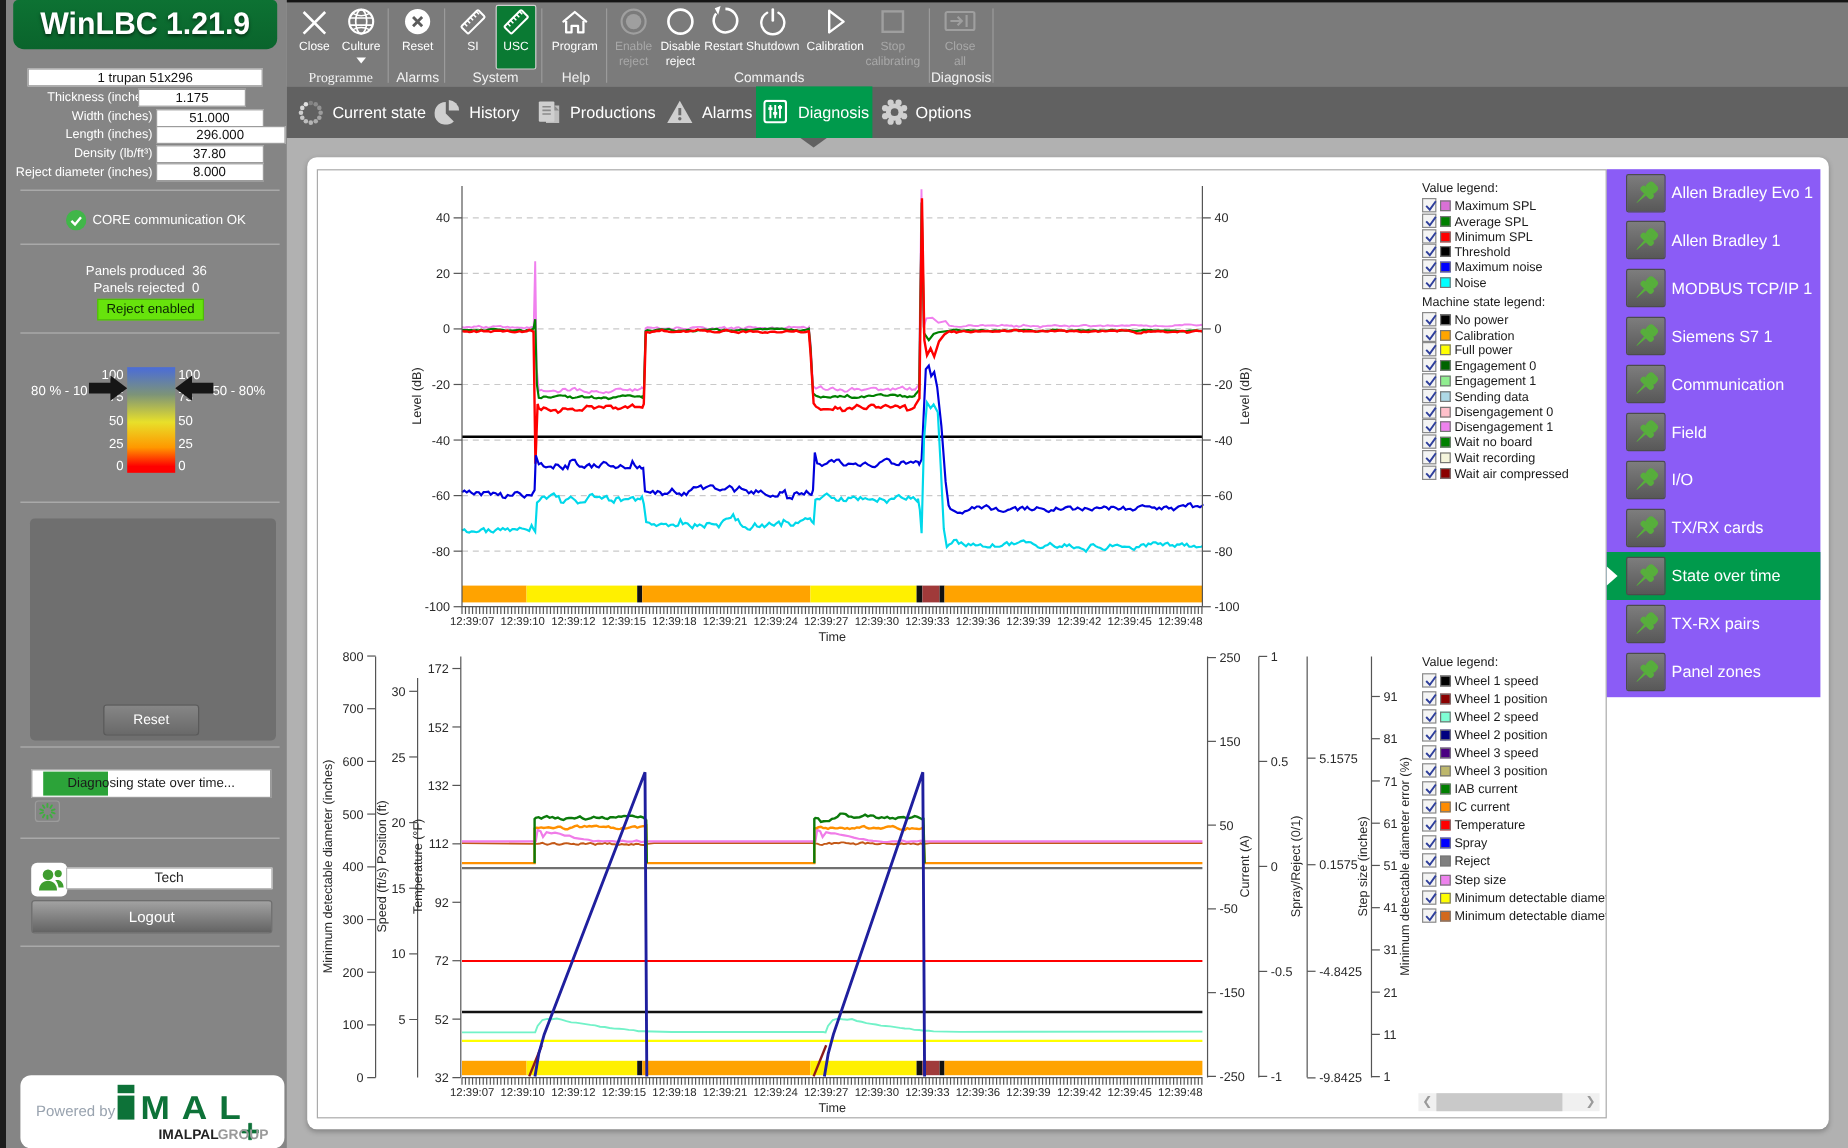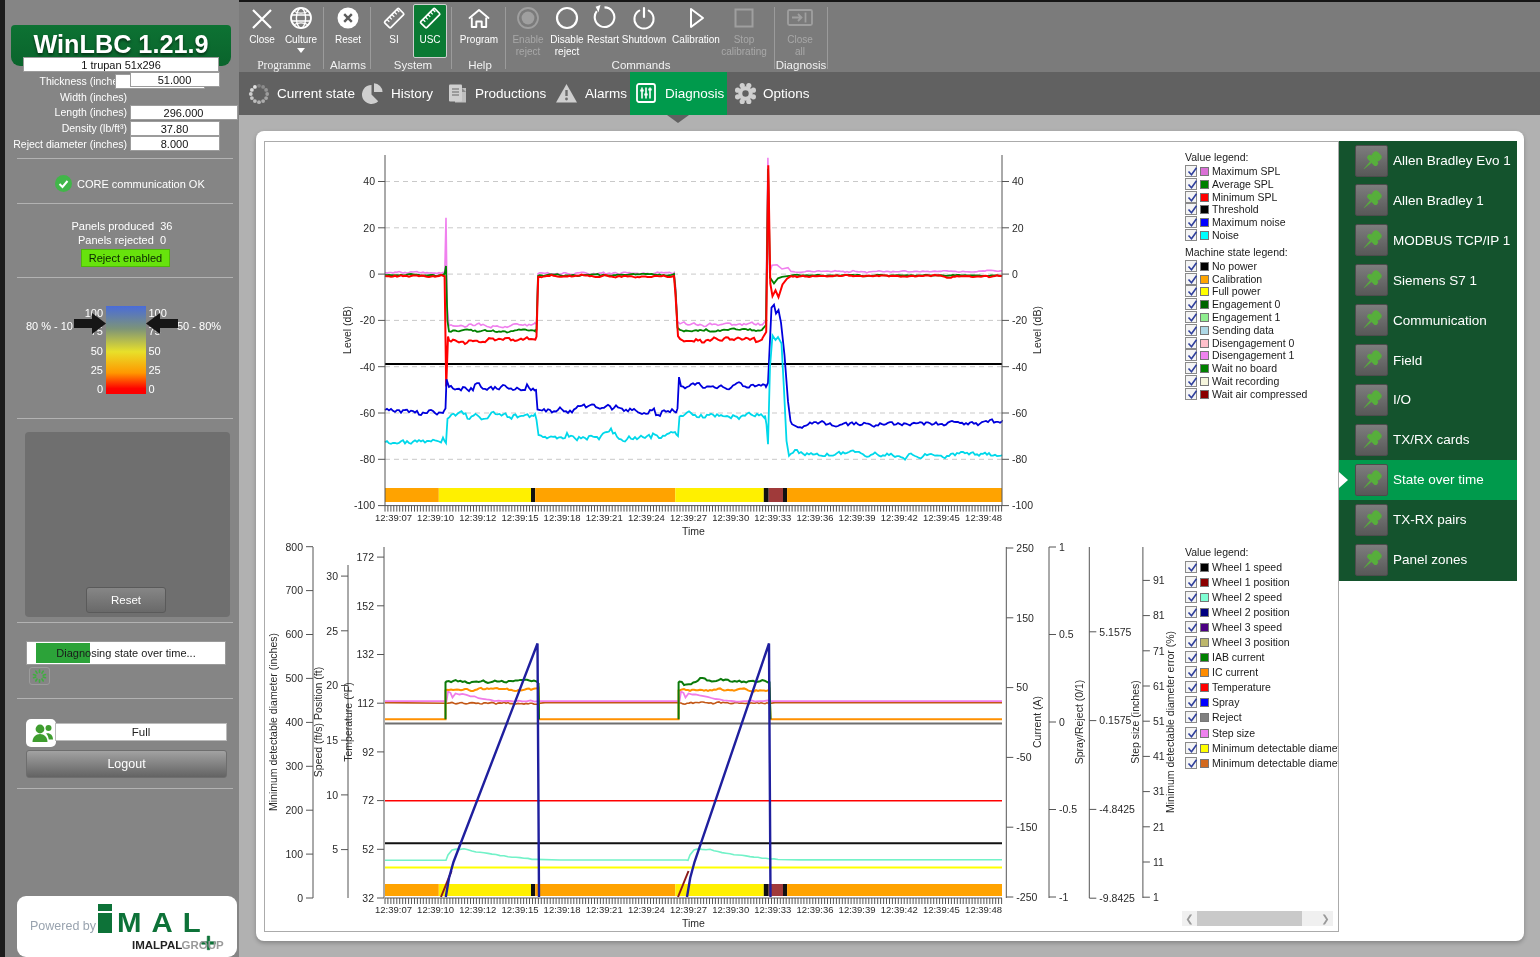--- a/index.html
+++ b/index.html
@@ -3,21 +3,21 @@
 <meta charset="utf-8">
 <style>
 * { margin:0; padding:0; box-sizing:border-box; }
 html,body { width:1540px; height:957px; overflow:hidden; font-family:"Liberation Sans", sans-serif; background:#b1b1b1; }
 .abs { position:absolute; }
 #root { position:relative; width:1540px; height:957px; }
 
 
 #blackstrip { left:0; top:0; width:5px; height:957px; background:#1c1c1c; }
 #sidebar { left:5px; top:0; width:234px; height:957px; background:#858585; }
-#greenhdr { left:6px; top:0; width:220px; height:41px; background:linear-gradient(#0d7233,#0a642c); border-radius:4px 4px 9px 9px;margin-top:25px; }
+#greenhdr { left:6px; top:0; width:220px; height:41px; background:linear-gradient(#0d7233,#0a642c); border-radius:4px 4px 9px 9px; }
 #greenhdr span { display:block; text-align:center; font-size:26px; font-weight:bold; color:#fff; margin-top:4px; letter-spacing:0px; text-shadow:0 2px 3px rgba(0,0,0,.55); transform:scale(.97,1); }
 .sep { position:absolute; left:12px; width:216px; height:1px; background:#b2b2b2; }
 .inp { position:absolute; background:#fff; font-size:11px; color:#111; text-align:center; line-height:14.5px; border:1px solid #9c9c9c; }
 .lbl { position:absolute; color:#fff; font-size:10.5px; text-align:right; line-height:14.5px; }
 #check { left:50px; top:175px; width:17px; height:17px; }
 .wtxt { position:absolute; color:#fff; font-size:11px; }
 #rejbtn { left:76px; top:249px; width:89px; height:18px; background:#67e30c; border:1px solid #4fb80a; font-size:11px; color:#0a2503; text-align:center; line-height:16px; }
 #gradbar { left:101px; top:306px; width:40px; height:88px; background:linear-gradient(180deg,#4a6cd8 0%,#7d9478 26%,#e8e02a 52%,#ff9800 76%,#fe0000 94%); }
 .gl { position:absolute; color:#fff; font-size:11px; }
 #darkpanel { left:20px; top:432px; width:205px; height:185px; background:#6f6f6f; border-radius:4px; }
@@ -53,21 +53,21 @@
 .lrow { position:relative; height:12.8px; white-space:nowrap; }
 .lrow2 { position:relative; height:15.05px; white-space:nowrap; }
 .cb { display:inline-block; width:12px; height:12px; background:#f4f4f4; border:1px solid #8a8a8a; vertical-align:-2px; position:relative; }
 .cb svg { position:absolute; left:0px; top:-1px; }
 .csq { display:inline-block; width:9px; height:9px; border:1px solid #777; vertical-align:-1px; margin-left:3px; margin-right:3px; }
 .ltitle { white-space:nowrap; }
 .al { font-size:10.5px; fill:#2a2a2a; font-family:"Liberation Sans",sans-serif; }
 .alx { font-size:9.5px; fill:#2a2a2a; font-family:"Liberation Sans",sans-serif; }
 
 
-#rmenu { left:1339px; top:141px; width:178px; height:440px; background:#14532d; }
+#rmenu { left:1339px; top:141px; width:178px; height:440px; background:#8b5cf6; }
 .mitem { position:absolute; left:0; width:178px; height:39.9px; color:#fff; font-size:13.5px; }
 .mitem .ic { position:absolute; left:16px; top:3.5px; width:33px; height:32px; background:linear-gradient(#7d7d7d,#585858); border:1px solid #4c4c4c; border-radius:2px; }
 .mitem span { position:absolute; left:54px; top:0; line-height:39.9px; }
 #selitem { background:#009a4c; }
 #selarrow { position:absolute; left:0px; top:12.2px; width:0; height:0; border-top:8px solid transparent; border-bottom:8px solid transparent; border-left:9px solid #fff; }
 
 
 #hscroll { left:1181px; top:910px; width:151px; height:15px; background:#f0f0f0; }
 #hthumb { position:absolute; left:15px; top:0; width:105px; height:15px; background:#c9c9c9; }
 .scrarr { position:absolute; top:0; width:15px; height:15px; color:#9a9a9a; font-size:10px; text-align:center; line-height:15px; }
@@ -78,21 +78,21 @@
   <div class="abs" id="blackstrip"></div>
 
   <div class="abs" id="sidebar">
     <div class="abs" id="greenhdr">
         <span>WinLBC 1.21.9</span>
       </div>
     <div class="inp" style="left:18px; top:56.5px; width:196px; height:15px;">1 trupan 51x296</div>
     <div class="lbl" style="left:0; top:74px; width:122px;">Thickness (inches)</div>
     <div class="inp" style="left:110px; top:73.5px; width:90px; height:15px;">1.175</div>
     <div class="lbl" style="left:0; top:89.7px; width:122px;">Width (inches)</div>
-    <div class="inp" style="left:124.5px; top:72px; width:90px; height:15px;">51.000</div>
+    <div class="inp" style="left:124.5px; top:91px; width:90px; height:15px;">51.000</div>
     <div class="lbl" style="left:0; top:105.4px; width:122px;">Length (inches)</div>
     <div class="inp" style="left:124.5px; top:104.9px; width:108px; height:15px;">296.000</div>
     <div class="lbl" style="left:0; top:121.1px; width:122px;">Density (lb/ft³)</div>
     <div class="inp" style="left:124.5px; top:120.6px; width:90px; height:15px;">37.80</div>
     <div class="lbl" style="left:0; top:136.8px; width:122px;">Reject diameter (inches)</div>
     <div class="inp" style="left:124.5px; top:136.3px; width:90px; height:15px;">8.000</div>
 
     <div class="sep" style="top:158px;"></div>
     <svg class="abs" id="check" viewBox="0 0 17 17">
         <circle cx="8.5" cy="8.5" r="8.5" fill="#41b649"></circle>
@@ -156,21 +156,21 @@
     <div class="abs" id="techbox">
       <svg width="28" height="26" viewBox="0 0 28 26" style="margin:2px 0 0 3px;">
           <g fill="#3f9d2f">
             <circle cx="11" cy="8" r="4.4"></circle>
             <path d="M3.5 21c0-5 3.4-8 7.5-8s7.5 3 7.5 8z"></path>
             <circle cx="19.5" cy="7" r="3"></circle>
             <path d="M17 12.6c3-1.2 7 .8 7 6h-4.2c-.4-2.6-1.4-4.8-2.8-6z"></path>
           </g>
         </svg>
     </div>
-    <div class="abs" id="techinp">Full</div>
+    <div class="abs" id="techinp">Tech</div>
     <div class="abs" id="logout">Logout</div>
     <div class="sep" style="top:788px;"></div>
 
     <div class="abs" id="poweredpanel">
       <span class="pb">Powered by</span>
       <svg style="position:absolute; left:78px; top:6px;" width="138" height="52" viewBox="0 0 138 52">
 <g fill="#0d7238">
 <rect x="3" y="2" width="14" height="7"></rect>
 <rect x="3" y="11" width="14" height="20"></rect>
 </g>

